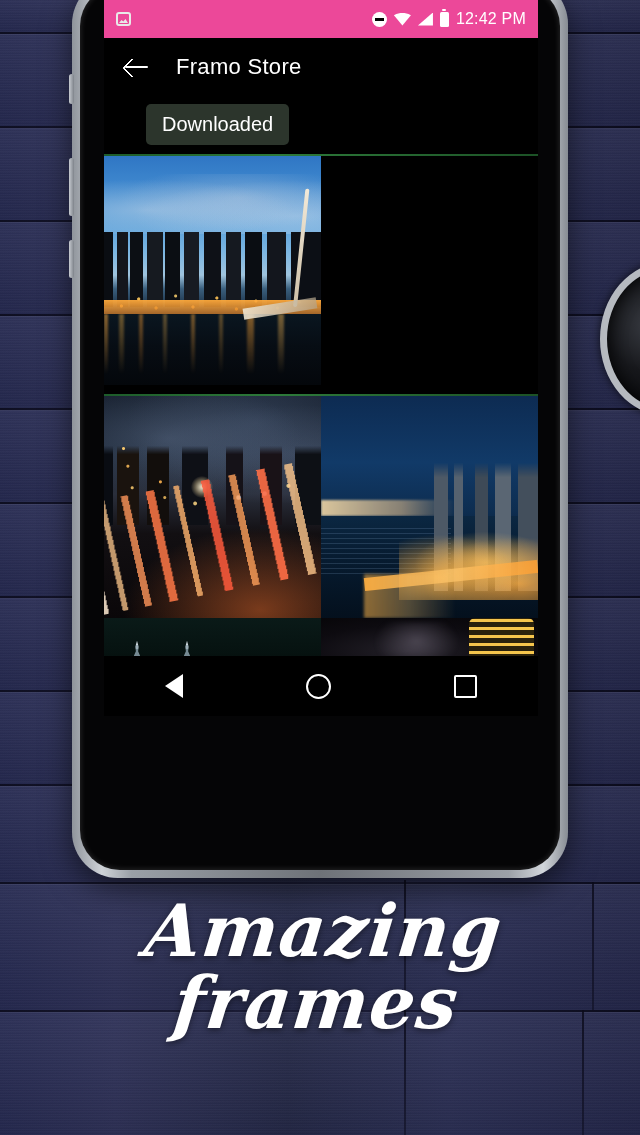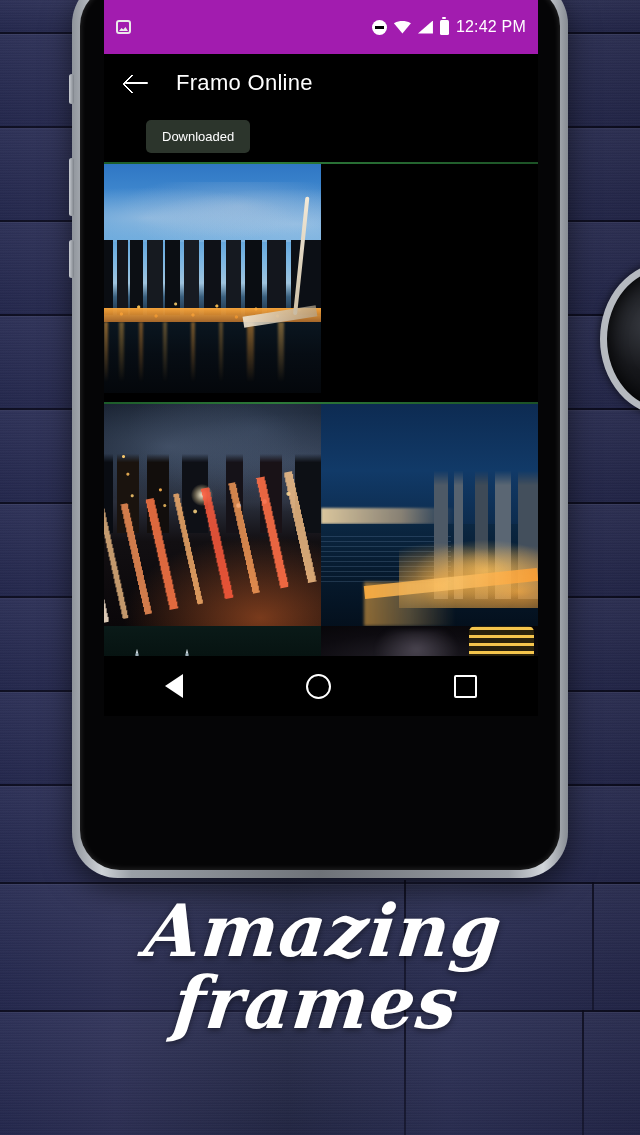--- a/index.html
+++ b/index.html
@@ -64,22 +64,22 @@
   }
 
   
   #screen{
     position:absolute;left:104px;top:0;width:434px;height:716px;
     background:#000;overflow:hidden;
   }
 
   
   #statusbar{
-    position:relative;height:30px;background:#a21caf;color:#fff;
-    display:flex;align-items:center;padding:12px 12px;
+    position:relative;height:30px;background:#ec4899;color:#fff;
+    display:flex;align-items:center;padding:4px 12px;
   }
   #sb-left{display:flex;align-items:center;gap:6px;}
   #sb-right{margin-left:auto;display:flex;align-items:center;gap:7px;}
   #sb-time{font-size:16px;letter-spacing:.2px;color:#fff;}
 
   .icon-photo{
     width:15px;height:14px;border:2px solid #e9e9e9;border-radius:3px;
     position:relative;box-sizing:border-box;
   }
   .icon-photo:after{
@@ -124,21 +124,21 @@
     transform:rotate(45deg);border-radius:2px;
   }
   #appbar-title{
     color:#fff;font-size:22px;margin-left:24px;font-weight:400;letter-spacing:.3px;
   }
 
   
   .section-head{padding:8px 0 0 42px;}
   .chip{
     display:inline-block;background:#2c352c;color:#fff;
-    font-size:13px;padding:9px 16px;border-radius:5px;
+    font-size:20px;padding:9px 16px;border-radius:5px;
   }
   .divider{
     height:2px;background:#1e5a28;margin:9px 0 0 0;
     background:linear-gradient(90deg,#1d5c2a,#2d7a3a 40%,#1c5226);
   }
 
   .grid{display:flex;flex-wrap:wrap;}
   .cell{
     width:50%;height:auto;box-sizing:border-box;position:relative;overflow:hidden;
   }
@@ -429,21 +429,21 @@
       <div class="icon-dnd"></div>
       <div class="icon-wifi"></div>
       <div class="icon-signal"></div>
       <div class="icon-battery"></div>
       <span id="sb-time">12:42 PM</span>
     </div>
   </div>
 
   <div id="appbar">
     <div id="back-arrow"></div>
-    <span id="appbar-title">Framo Online</span>
+    <span id="appbar-title">Framo Store</span>
   </div>
 
   <div class="section-head">
     <span class="chip">Downloaded</span>
   </div>
   <div class="divider"></div>
 
   <div class="grid">
     <div class="cell" style="height:229px">
       <div class="thumb">

